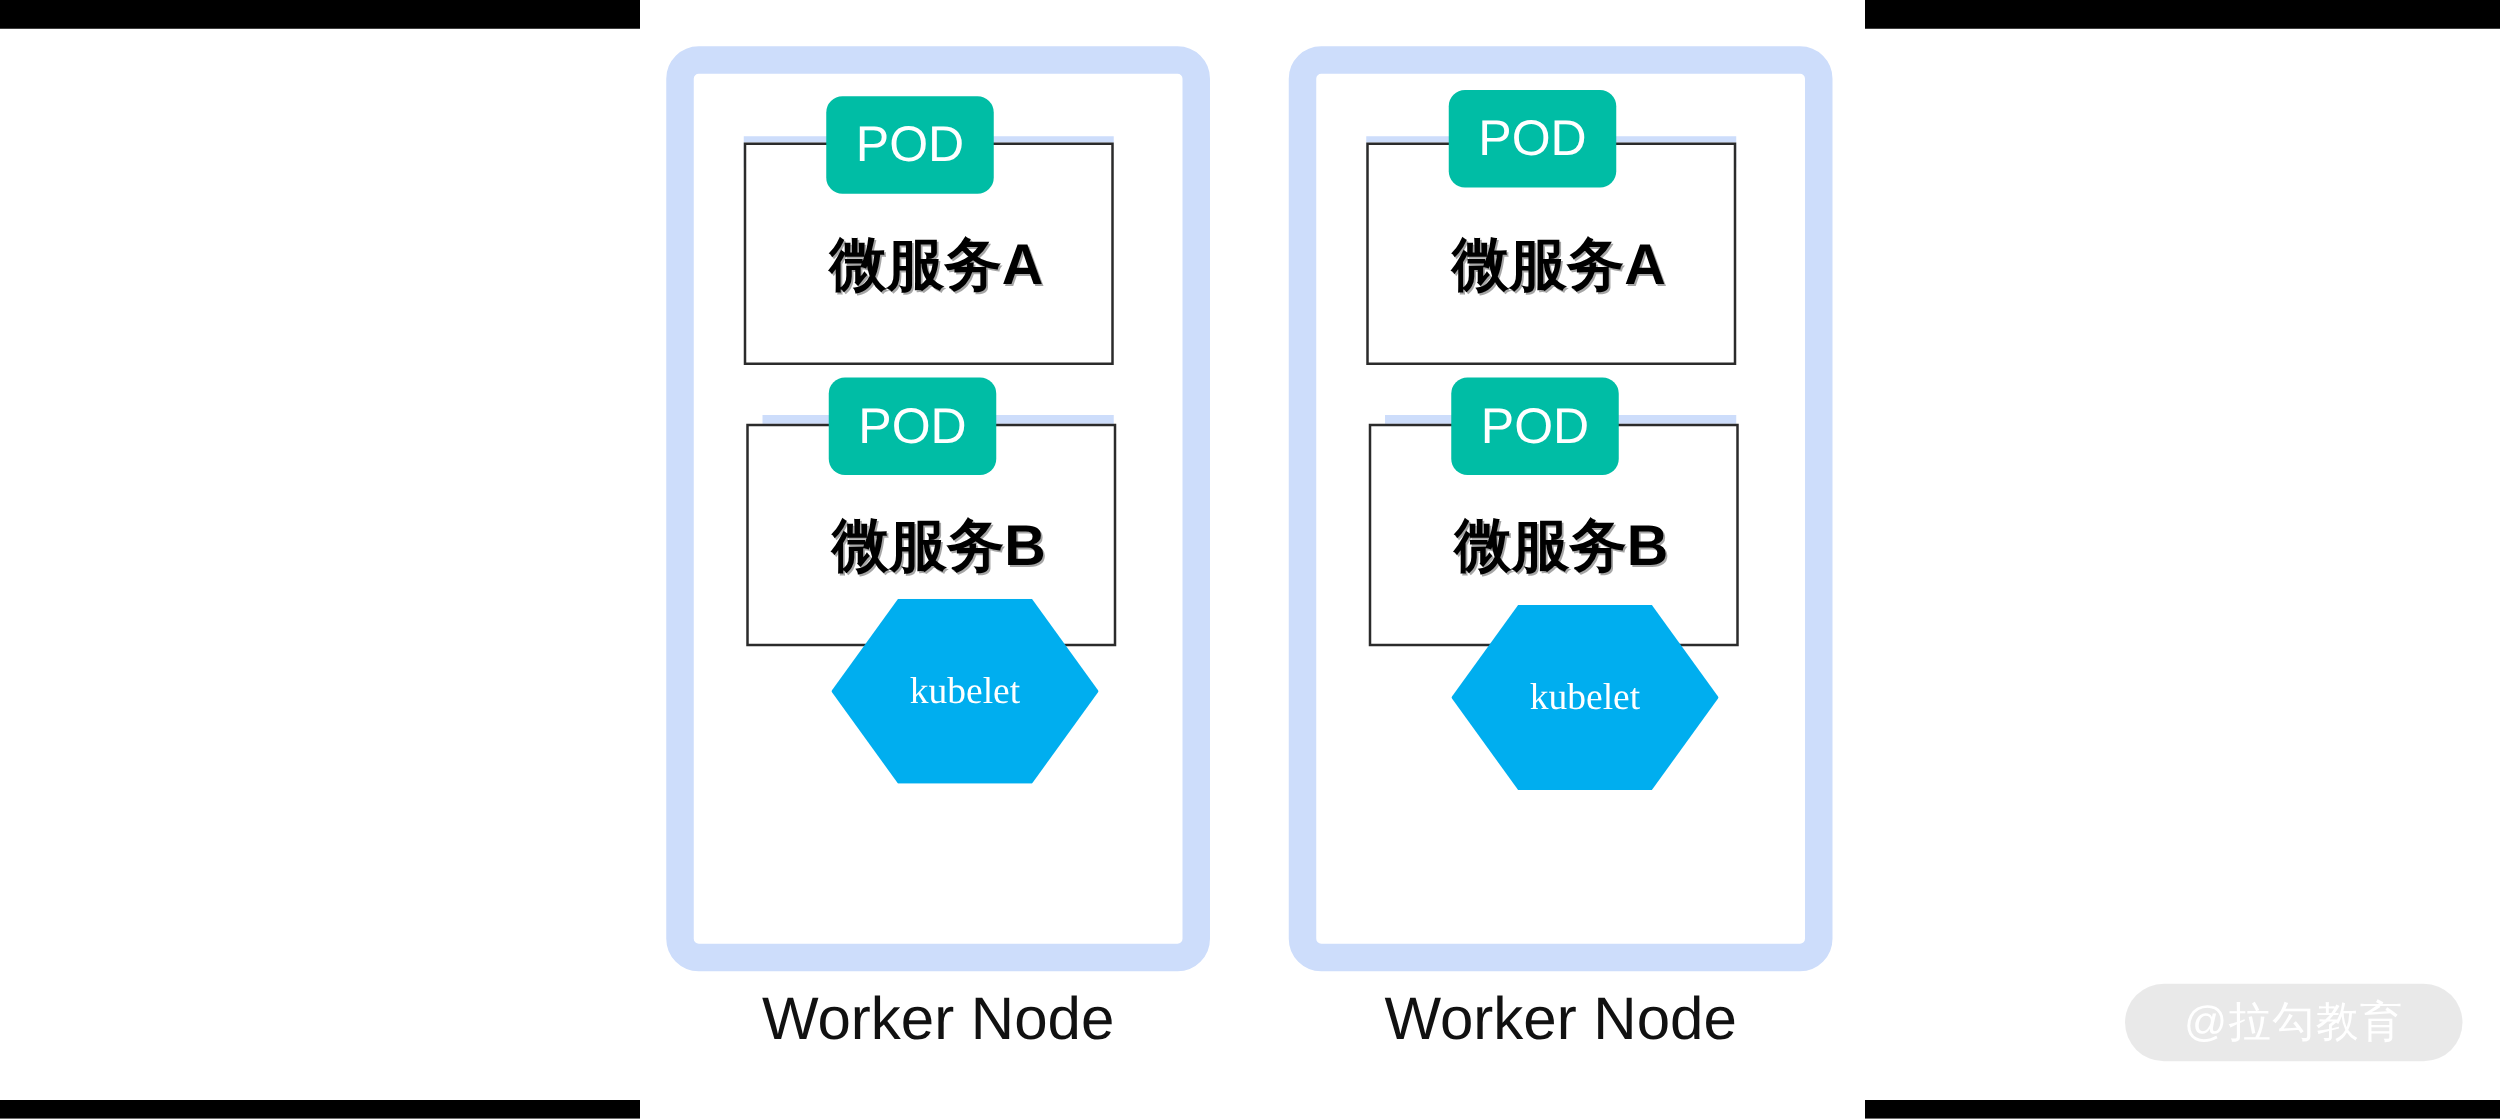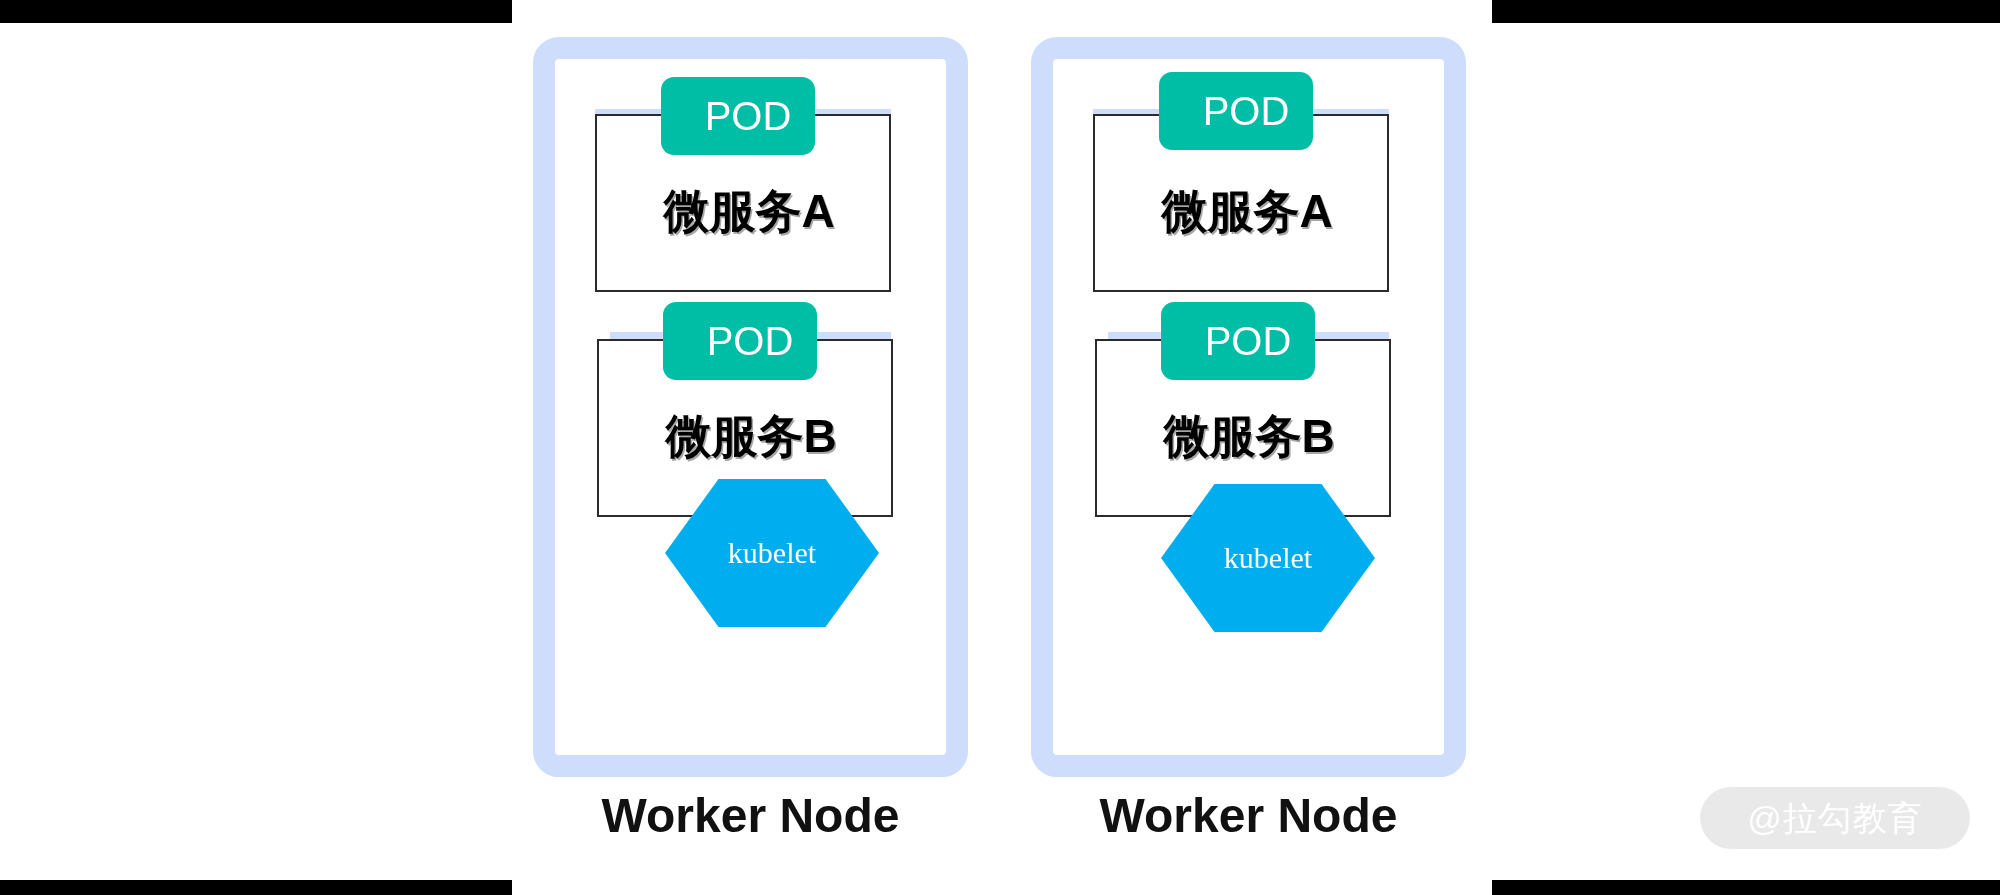--- a/index.html
+++ b/index.html
@@ -96,21 +96,20 @@
     height: 78px;
     background: #00bda5;
     border-radius: 13px;
     color: #ffffff;
     font-size: 40px;
     font-weight: 400;
     display: flex;
     align-items: center;
     justify-content: center;
     line-height: 1;
-    padding-left: 20px;
   }
 
   
   .kubelet {
     position: absolute;
     width: 214px;
     height: 148px;
     background: #00aeef;
     -webkit-clip-path: polygon(25% 0%, 75% 0%, 100% 50%, 75% 100%, 25% 100%, 0% 50%);
     clip-path: polygon(25% 0%, 75% 0%, 100% 50%, 75% 100%, 25% 100%, 0% 50%);
@@ -124,21 +123,21 @@
     font-family: Liberation Serif, serif;
   }
 
   
   .node-caption {
     position: absolute;
     top: 790px;
     width: 435px;
     text-align: center;
     font-size: 48px;
-    font-weight: 700;
+    font-weight: 400;
     color: #111111;
     line-height: 1.1;
     white-space: nowrap;
   }
   .cap-1 { left: 533px; }
   .cap-2 { left: 1031px; }
 
   
   .watermark {
     position: absolute;

